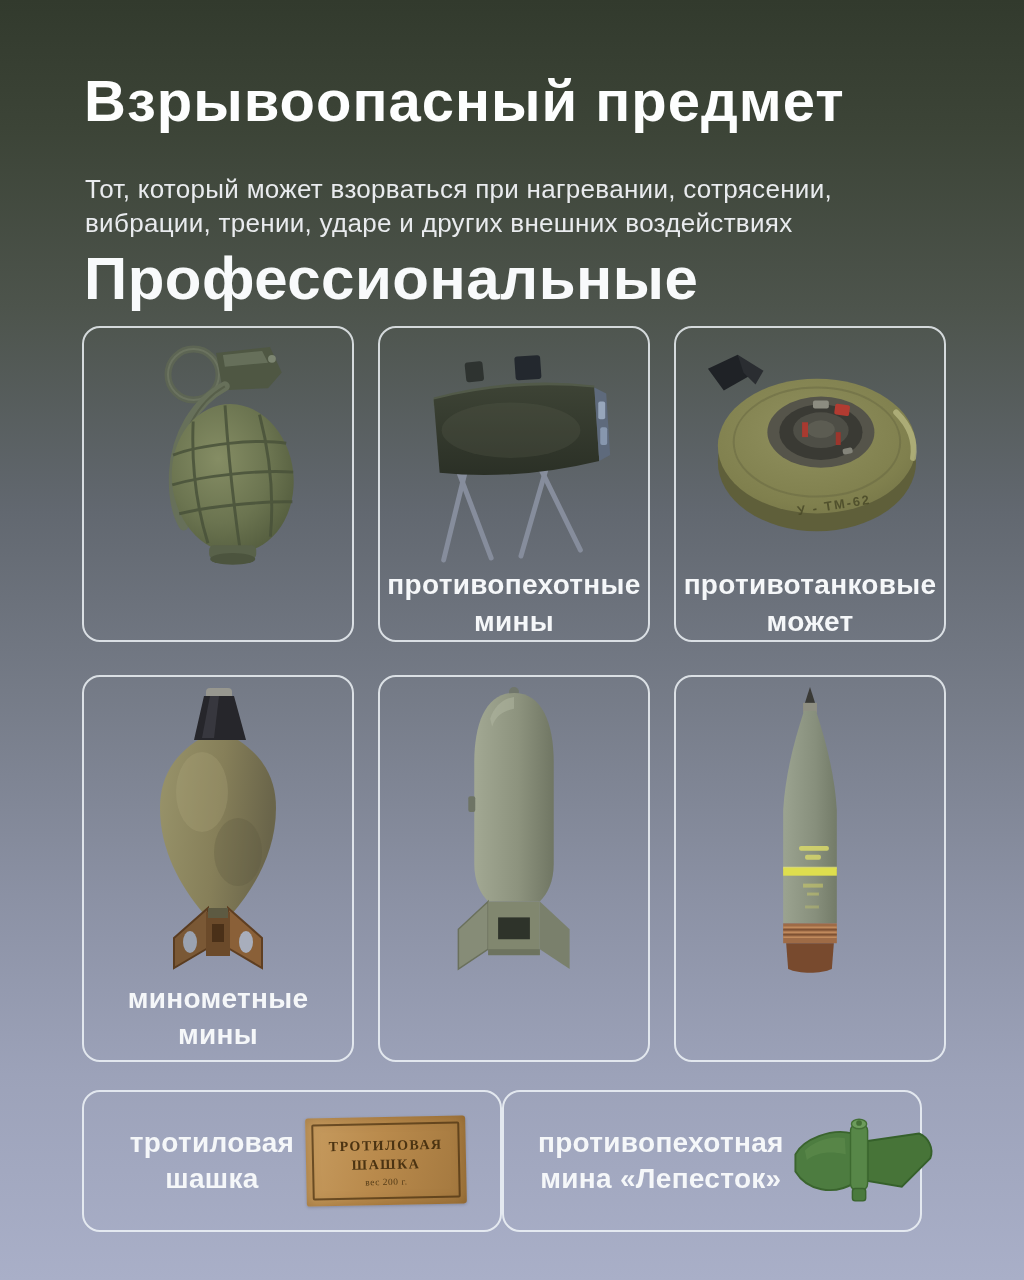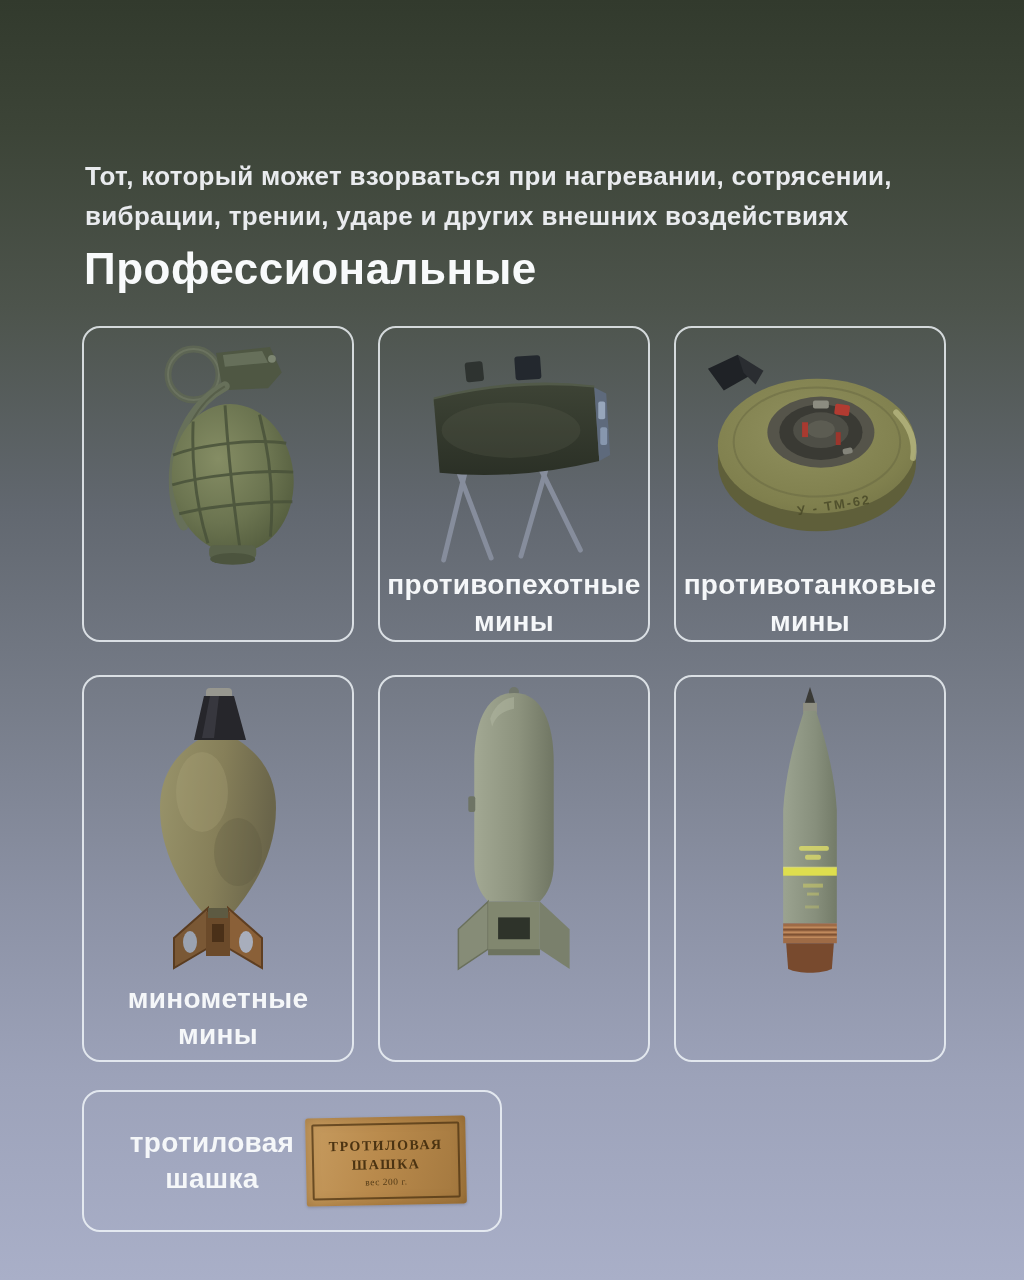--- a/index.html
+++ b/index.html
@@ -9,27 +9,27 @@
     background:linear-gradient(180deg,
       #323a2d 0%, #3c4437 10%, #4d544c 24%, #626870 40%,
       #757b87 54%, #8b91a4 70%, #9ca2b9 84%, #a9afc8 100%);
   }
   .page-title{
     position:absolute; left:84px; top:70px; margin:0; width:900px;
     font-size:58px; line-height:1.08; font-weight:800; letter-spacing:1px;
     color:#fdfefe;
   }
   .page-subtitle{
-    position:absolute; left:85px; top:156px; width:830px;
-    font-size:26px; line-height:40px; font-weight:700; letter-spacing:.3px;
+    position:absolute; left:85px; top:172px; width:830px;
+    font-size:26px; line-height:34px; font-weight:400; letter-spacing:.3px;
     color:#e9ebee;
   }
   .section-heading{
     position:absolute; left:84px; top:244px; margin:0;
-    font-size:44px; font-weight:800; letter-spacing:.5px; color:#f8fafb;
+    font-size:60px; font-weight:800; letter-spacing:.5px; color:#f8fafb;
   }
   .grid3{
     position:absolute; left:82px; top:326px; width:864px;
     display:grid; grid-template-columns:repeat(3,272px);
     grid-template-rows:316px 387px; column-gap:24px; row-gap:33px;
   }
   .grid2{
     position:absolute; left:82px; top:1090px; width:864px;
     display:grid; grid-template-columns:repeat(2,420px); 
     grid-template-rows:142px;
@@ -64,20 +64,21 @@
     font-family:"Liberation Serif", serif; font-weight:400;
     font-size:9.5px; letter-spacing:.5px; color:#553c18; margin-top:3px;
   }
   .art-wide{flex:none; display:flex; align-items:center; justify-content:center;}
 </style>
 </head>
 <body>
 
 <div class="page">
 
+  <h1 class="page-title">Взрывоопасный предмет</h1>
   <div class="page-subtitle">Тот, который может взорваться при нагревании, сотрясении, вибрации, трении, ударе и других внешних воздействиях</div>
   <h2 class="section-heading">Профессиональные</h2>
 
   <div class="grid3">
 
     <div class="card card-std row1">
       <div class="art">
         <svg width="206" height="228" viewBox="0 0 210 230">
           <defs>
             <radialGradient id="grBody" cx="40%" cy="36%" r="78%">
@@ -161,21 +162,21 @@
           <ellipse cx="136" cy="89" rx="14" ry="9" fill="#5c5c52"></ellipse>
           <rect x="150" y="64" width="15" height="11" rx="2" fill="#b23b31" transform="rotate(8 157 69)"></rect>
           <rect x="117" y="82" width="6" height="15" fill="#a83a30"></rect>
           <rect x="151" y="92" width="5" height="13" fill="#9c352c"></rect>
           <rect x="128" y="60" width="16" height="8" rx="2" fill="#8c8c80"></rect>
           <rect x="158" y="108" width="10" height="6" rx="2" fill="#84847a" transform="rotate(-12 163 111)"></rect>
           <text x="112" y="170" font-size="13" font-weight="700" fill="#4a4a28" letter-spacing="2" transform="rotate(-9 150 168)" opacity=".85">У - ТМ-62</text>
         </svg>
       </div>
       <div class="card-label">противотанковые
-мины</div>
+может</div>
     </div>
 
     <div class="card card-std row2">
       <div class="art">
         <svg width="200" height="292" viewBox="0 0 200 292">
           <defs>
             <linearGradient id="mortarBody" x1="0" y1="0" x2="1" y2=".15">
               <stop offset="0" stop-color="#98936a"></stop>
               <stop offset=".55" stop-color="#867f59"></stop>
               <stop offset="1" stop-color="#6a654a"></stop>
@@ -263,15 +264,30 @@
       <div class="card-label">тротиловая
 шашка</div>
       <div class="tnt-block">
         <div class="tnt-frame"></div>
         <div class="tnt-line">ТРОТИЛОВАЯ</div>
         <div class="tnt-line">ШАШКА</div>
         <div class="tnt-weight">вес 200 г.</div>
       </div>
     </div>
 
+    <div class="card card-wide">
+      <div class="card-label">противопехотная
+мина «Лепесток»</div>
+      <div class="art-wide">
+        <svg width="152" height="106" viewBox="0 0 160 110">
+          <path d="M12,48 C20,32 50,20 72,26 L74,78 C52,92 24,86 12,66 Z" fill="#4d7c40" stroke="#3a642e" stroke-width="2"></path>
+          <path d="M22,44 C32,34 50,28 64,31 L65,48 C48,44 34,46 24,54 Z" fill="#6a9757" opacity=".35"></path>
+          <path d="M88,34 L142,26 C152,30 158,42 154,52 L124,82 L88,76 Z" fill="#477438" stroke="#35602a" stroke-width="2"></path>
+          <rect x="70" y="16" width="18" height="70" rx="7" fill="#578748" stroke="#3d6a30" stroke-width="1.5"></rect>
+          <ellipse cx="79" cy="16" rx="8" ry="5" fill="#6d9c5c" stroke="#446f36" stroke-width="1.5"></ellipse>
+          <circle cx="79" cy="15" r="3" fill="#446f36"></circle>
+          <rect x="72" y="84" width="14" height="13" rx="3" fill="#4a7a3d" stroke="#3a642e" stroke-width="1.5"></rect>
+        </svg>
+      </div>
+    </div>
   </div>
 
 </div>
 
 </body></html>

